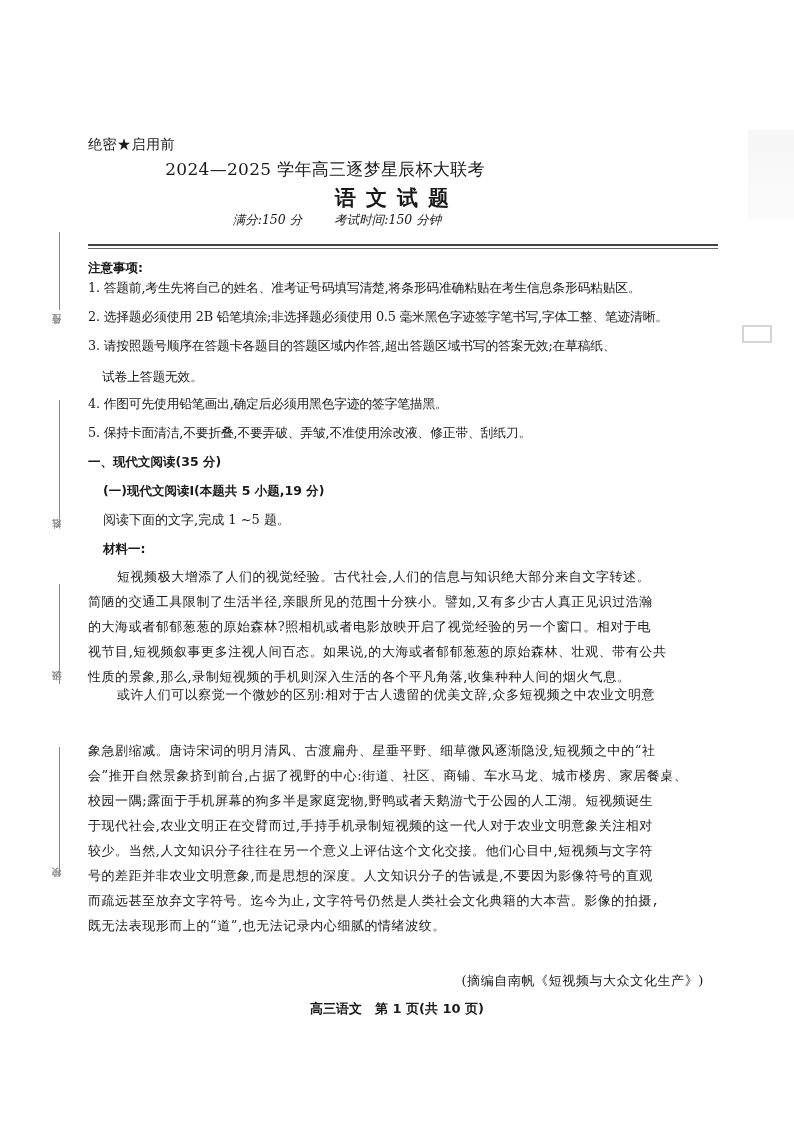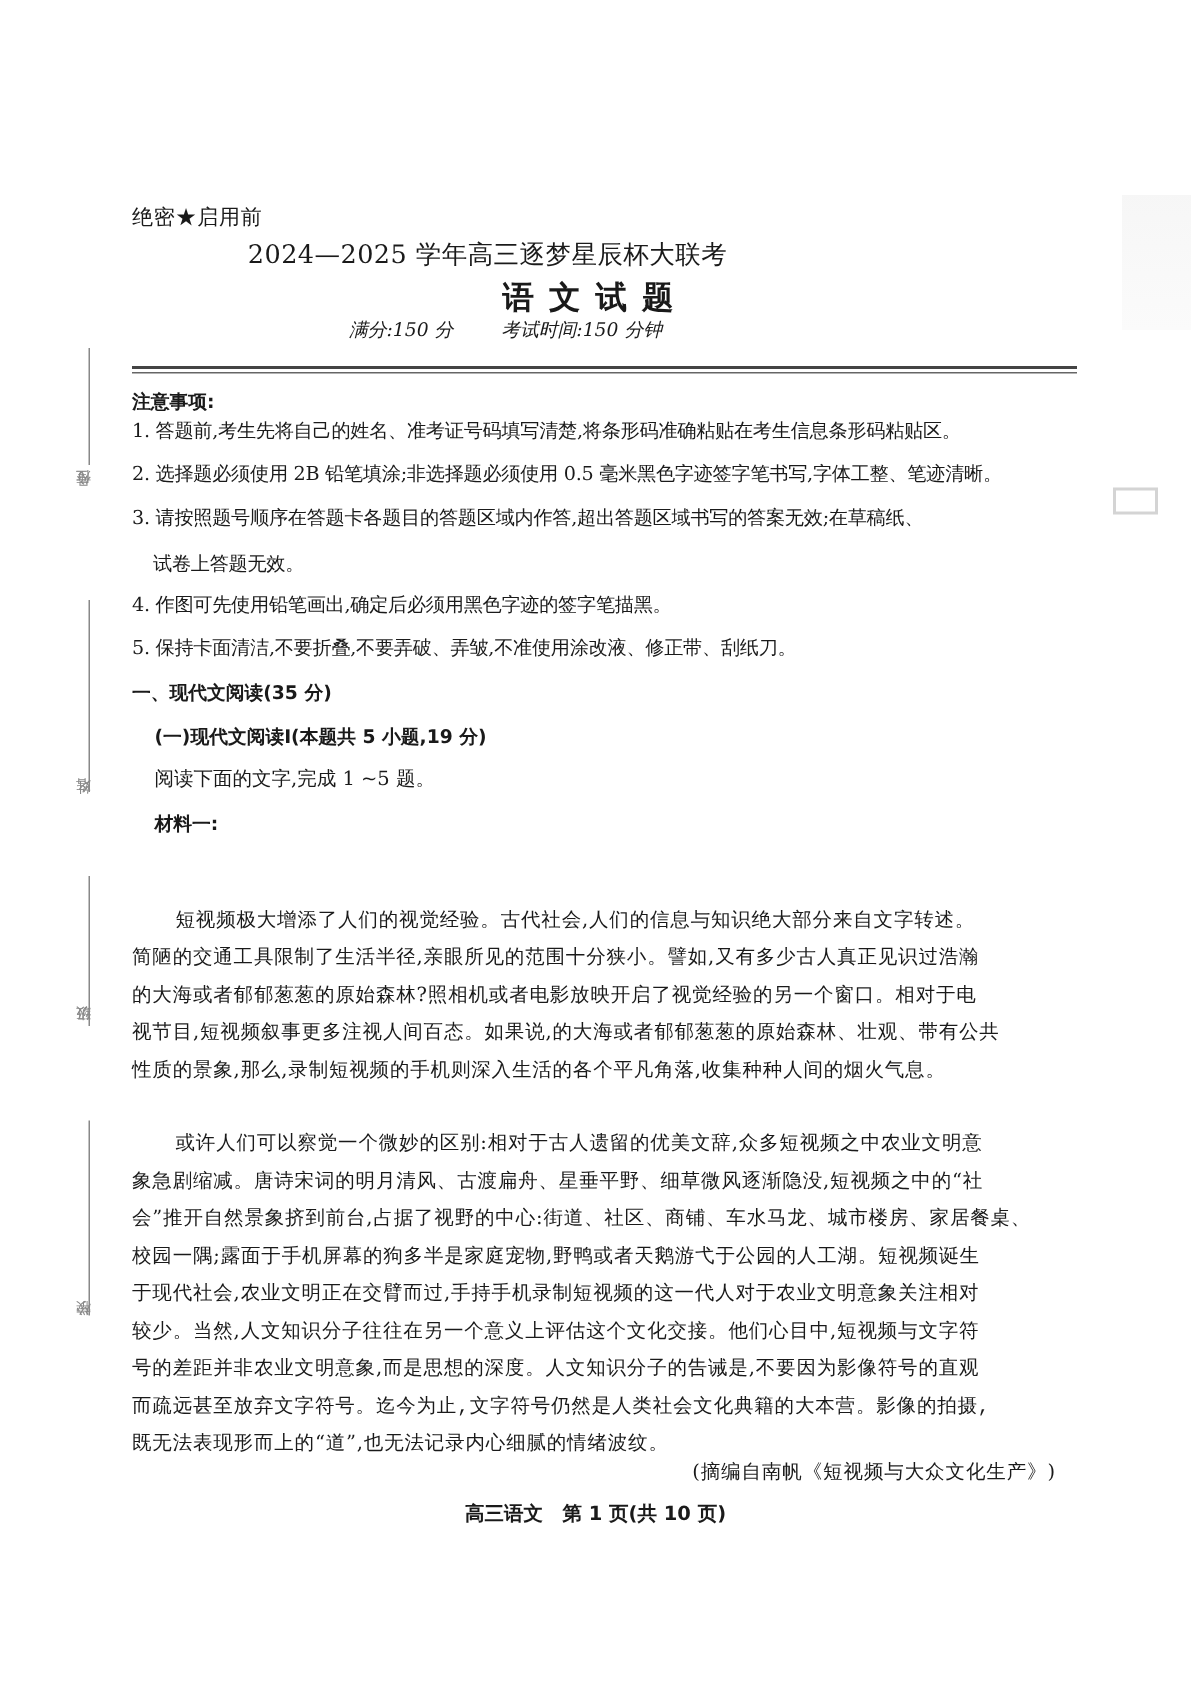--- a/index.html
+++ b/index.html
@@ -12,21 +12,21 @@
   .score-info { left:0; width:674px; top:212px; text-align:center; font-size:12.5px;font-style:italic; }
   .score-info span { margin:0 14px; }
   .rule { left:88px; width:630px; top:244px; height:0; border-top:2px solid #444; }
   .rule2 { left:88px; width:630px; top:248px; height:0; border-top:1px solid #666; }
   .body-text { left:88px; width:635px; font-size:13.2px; line-height:20px; }
   .notice-head { top:258px; font-weight:bold; font-family:"DejaVu Sans","Liberation Sans",sans-serif; font-size:12.5px; }
   .notice { font-size:12.8px; white-space:nowrap; letter-spacing:-0.2px; }
   .indent-cont { padding-left:14px; }
   .section { font-weight:bold; font-family:"DejaVu Sans","Liberation Sans",sans-serif; font-size:12.5px; }
   .sub { left:103px; }
-  .para-line { white-space:nowrap; letter-spacing:0.55px; font-size:13px;margin-top:36px; }
+  .para-line { white-space:nowrap; letter-spacing:0.55px; font-size:13px; }
   .source { right:90px; top:972px; font-size:13px; letter-spacing:0.6px; }
   .footer { left:0; width:794px; top:1000px; text-align:center; font-size:13px; font-weight:bold; font-family:"DejaVu Sans","Liberation Sans",sans-serif; }
   .margin-line { left:59px; width:0; border-left:1px solid #888; }
   .margin-label { left:50px; font-size:10px; color:#888; writing-mode:vertical-rl; transform:rotate(180deg); font-family:"DejaVu Sans","Liberation Sans",sans-serif; }
   .corner-mark { left:742px; top:325px; width:26px; height:14px; border:2px solid #d4d4d4; border-top-width:2px; }
   .stamp { left:748px; top:130px; width:46px; height:90px; background:linear-gradient(180deg,#f4f4f4,#fafafa); opacity:0.8; }
 </style>
 </head>
 <body>
 
@@ -64,21 +64,21 @@
 <div class="abs body-text section sub" style="top:481px;">(一)现代文阅读Ⅰ(本题共 5 小题,19 分)</div>
 <div class="abs body-text sub" style="top:510px;font-size:13px;">阅读下面的文字,完成 1 ~5 题。</div>
 <div class="abs body-text section sub" style="top:539px;">材料一:</div>
 
 <div class="abs para-line" style="left:117px;top:568px;">短视频极大增添了人们的视觉经验。古代社会,人们的信息与知识绝大部分来自文字转述。</div>
 <div class="abs para-line" style="left:88px;top:593px;">简陋的交通工具限制了生活半径,亲眼所见的范围十分狭小。譬如,又有多少古人真正见识过浩瀚</div>
 <div class="abs para-line" style="left:88px;top:618px;text-align:right;">的大海或者郁郁葱葱的原始森林?照相机或者电影放映开启了视觉经验的另一个窗口。相对于电</div>
 <div class="abs para-line" style="left:88px;top:643px;">视节目,短视频叙事更多注视人间百态。如果说,的大海或者郁郁葱葱的原始森林、壮观、带有公共</div>
 <div class="abs para-line" style="left:88px;top:668px;">性质的景象,那么,录制短视频的手机则深入生活的各个平凡角落,收集种种人间的烟火气息。</div>
 
-<div class="abs para-line" style="left:117px;top:717px;text-align:center;">或许人们可以察觉一个微妙的区别:相对于古人遗留的优美文辞,众多短视频之中农业文明意</div>
+<div class="abs para-line" style="left:117px;top:686px;text-align:center;">或许人们可以察觉一个微妙的区别:相对于古人遗留的优美文辞,众多短视频之中农业文明意</div>
 <div class="abs para-line" style="left:88px;top:742px;">象急剧缩减。唐诗宋词的明月清风、古渡扁舟、星垂平野、细草微风逐渐隐没,短视频之中的“社</div>
 <div class="abs para-line" style="left:88px;top:767px;">会”推开自然景象挤到前台,占据了视野的中心:街道、社区、商铺、车水马龙、城市楼房、家居餐桌、</div>
 <div class="abs para-line" style="left:88px;top:792px;">校园一隅;露面于手机屏幕的狗多半是家庭宠物,野鸭或者天鹅游弋于公园的人工湖。短视频诞生</div>
 <div class="abs para-line" style="left:88px;top:817px;">于现代社会,农业文明正在交臂而过,手持手机录制短视频的这一代人对于农业文明意象关注相对</div>
 <div class="abs para-line" style="left:88px;top:842px;">较少。当然,人文知识分子往往在另一个意义上评估这个文化交接。他们心目中,短视频与文字符</div>
 <div class="abs para-line" style="left:88px;top:867px;">号的差距并非农业文明意象,而是思想的深度。人文知识分子的告诫是,不要因为影像符号的直观</div>
 <div class="abs para-line" style="left:88px;top:892px;font-family:Liberation Mono, monospace;">而疏远甚至放弃文字符号。迄今为止,文字符号仍然是人类社会文化典籍的大本营。影像的拍摄,</div>
 <div class="abs para-line" style="left:88px;top:917px;">既无法表现形而上的“道”,也无法记录内心细腻的情绪波纹。</div>
 
 <div class="abs source">(摘编自南帆《短视频与大众文化生产》)</div>

